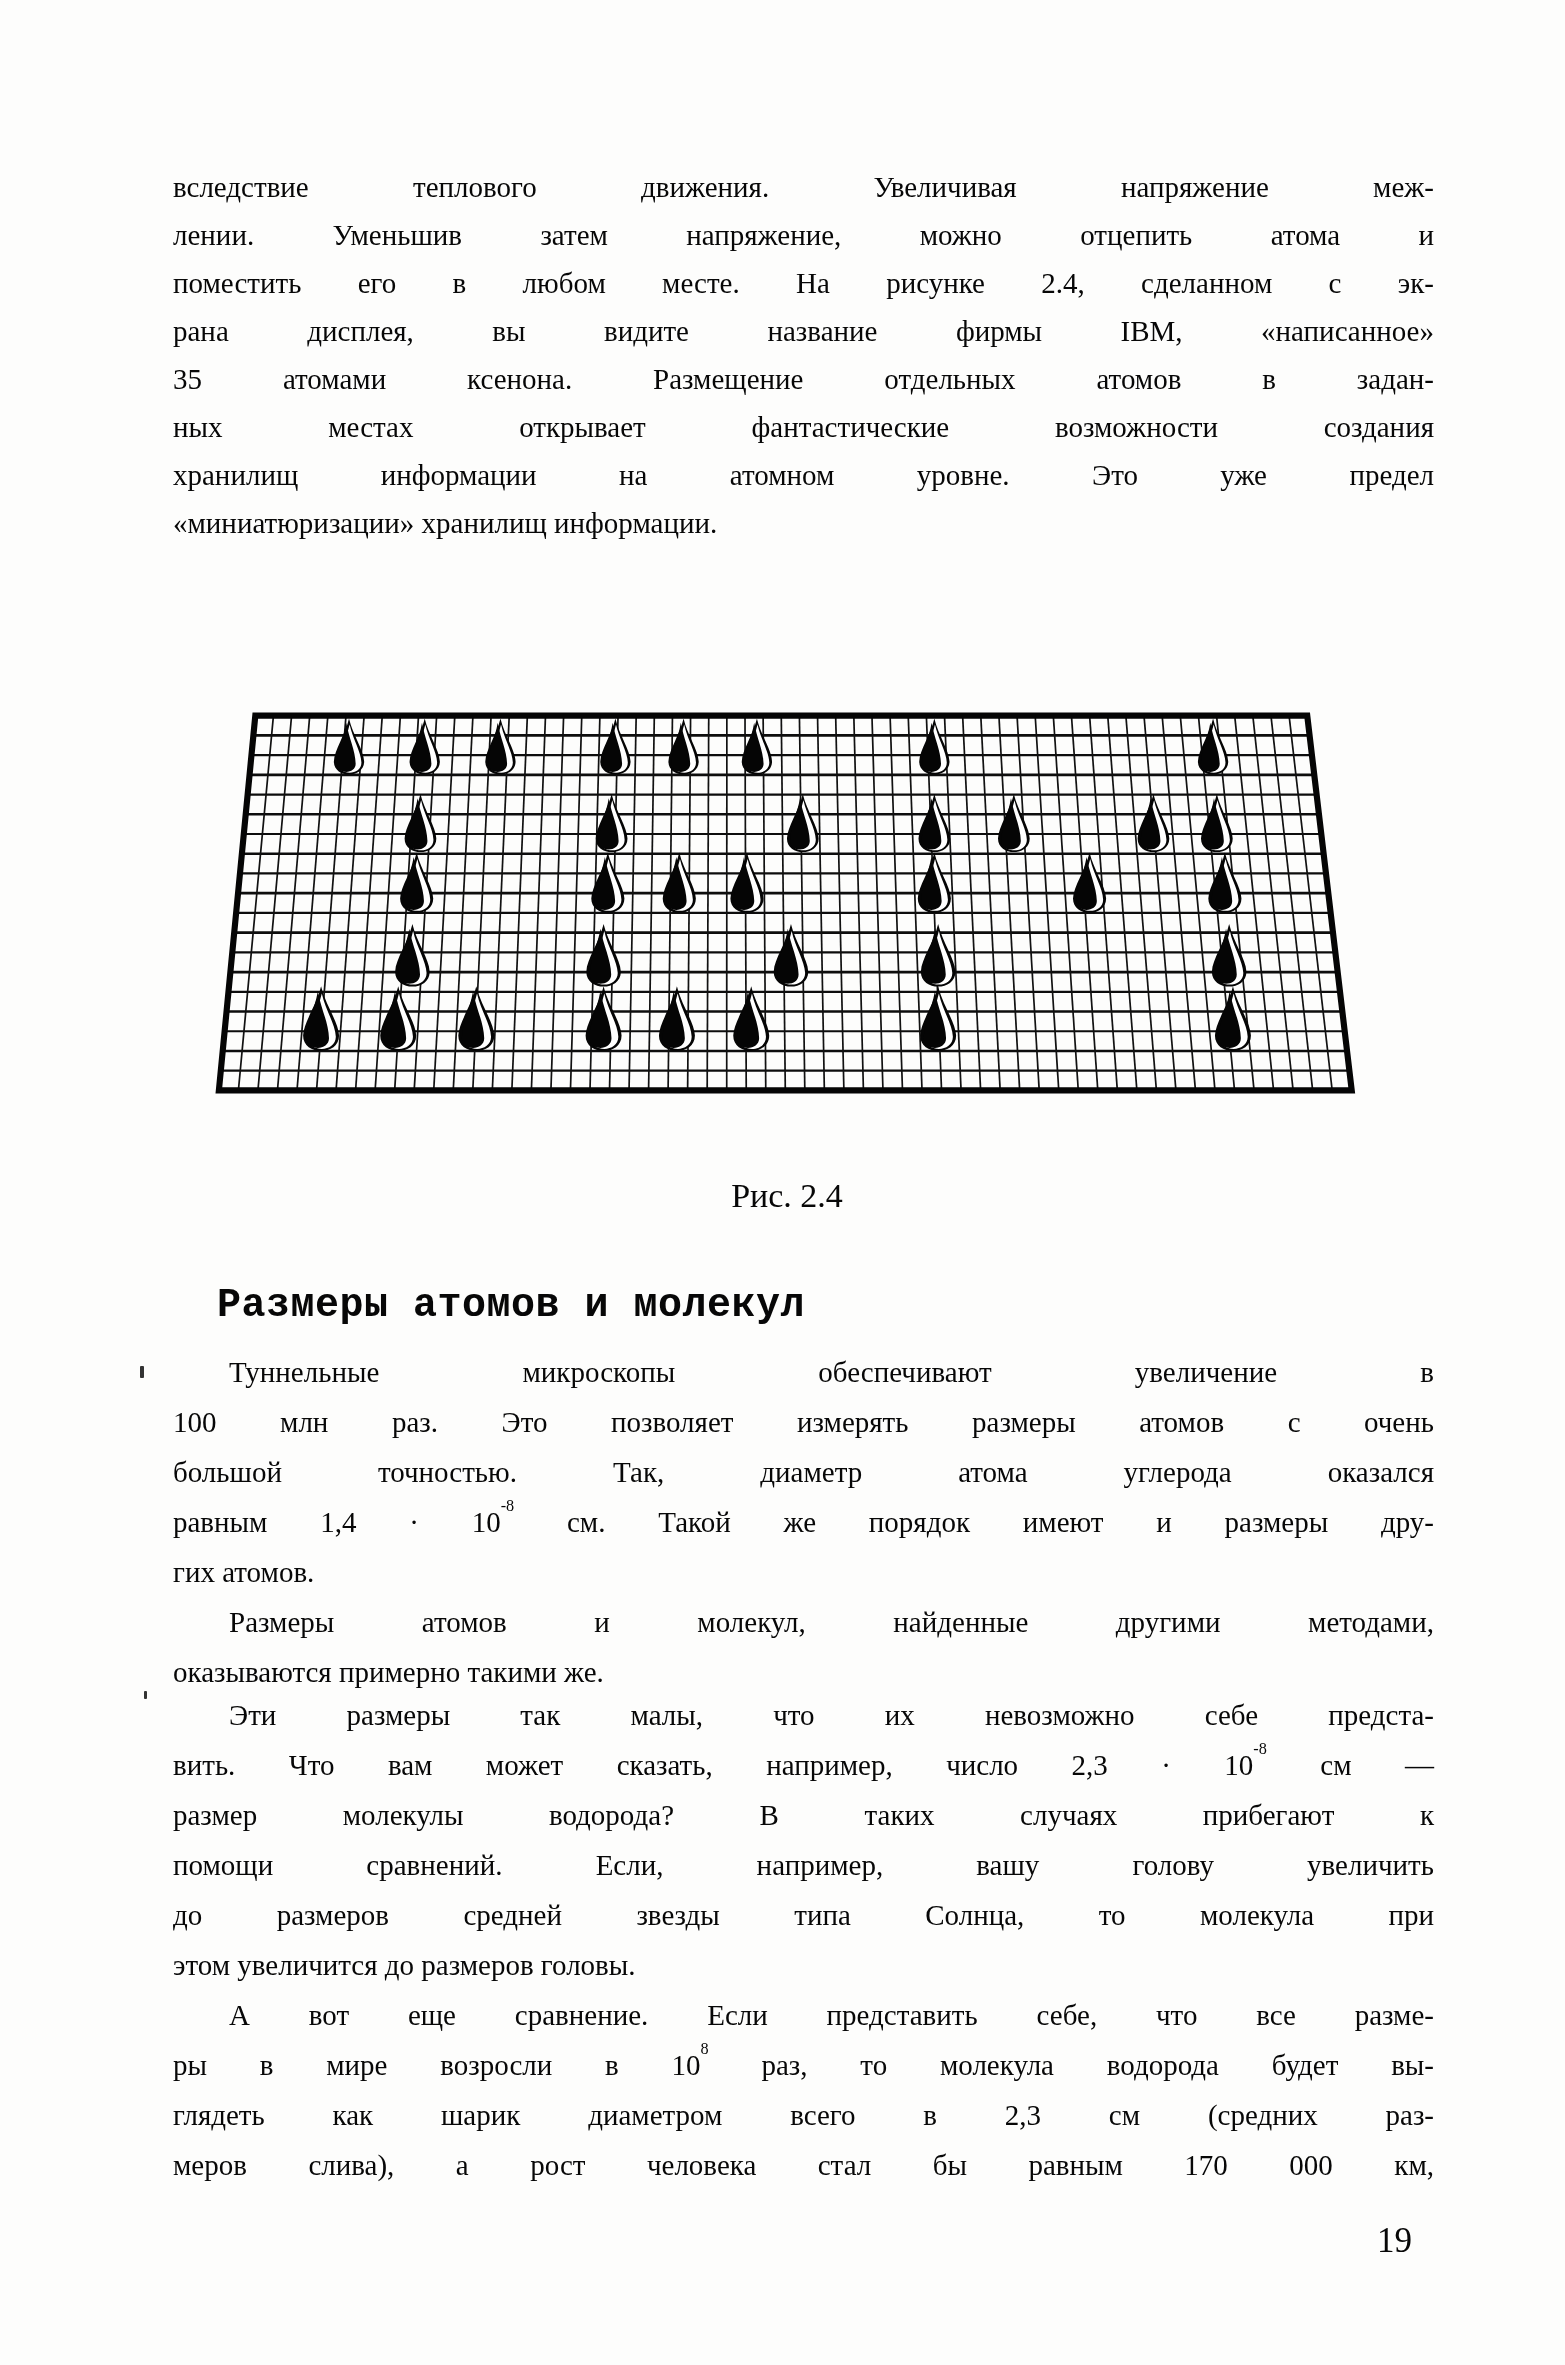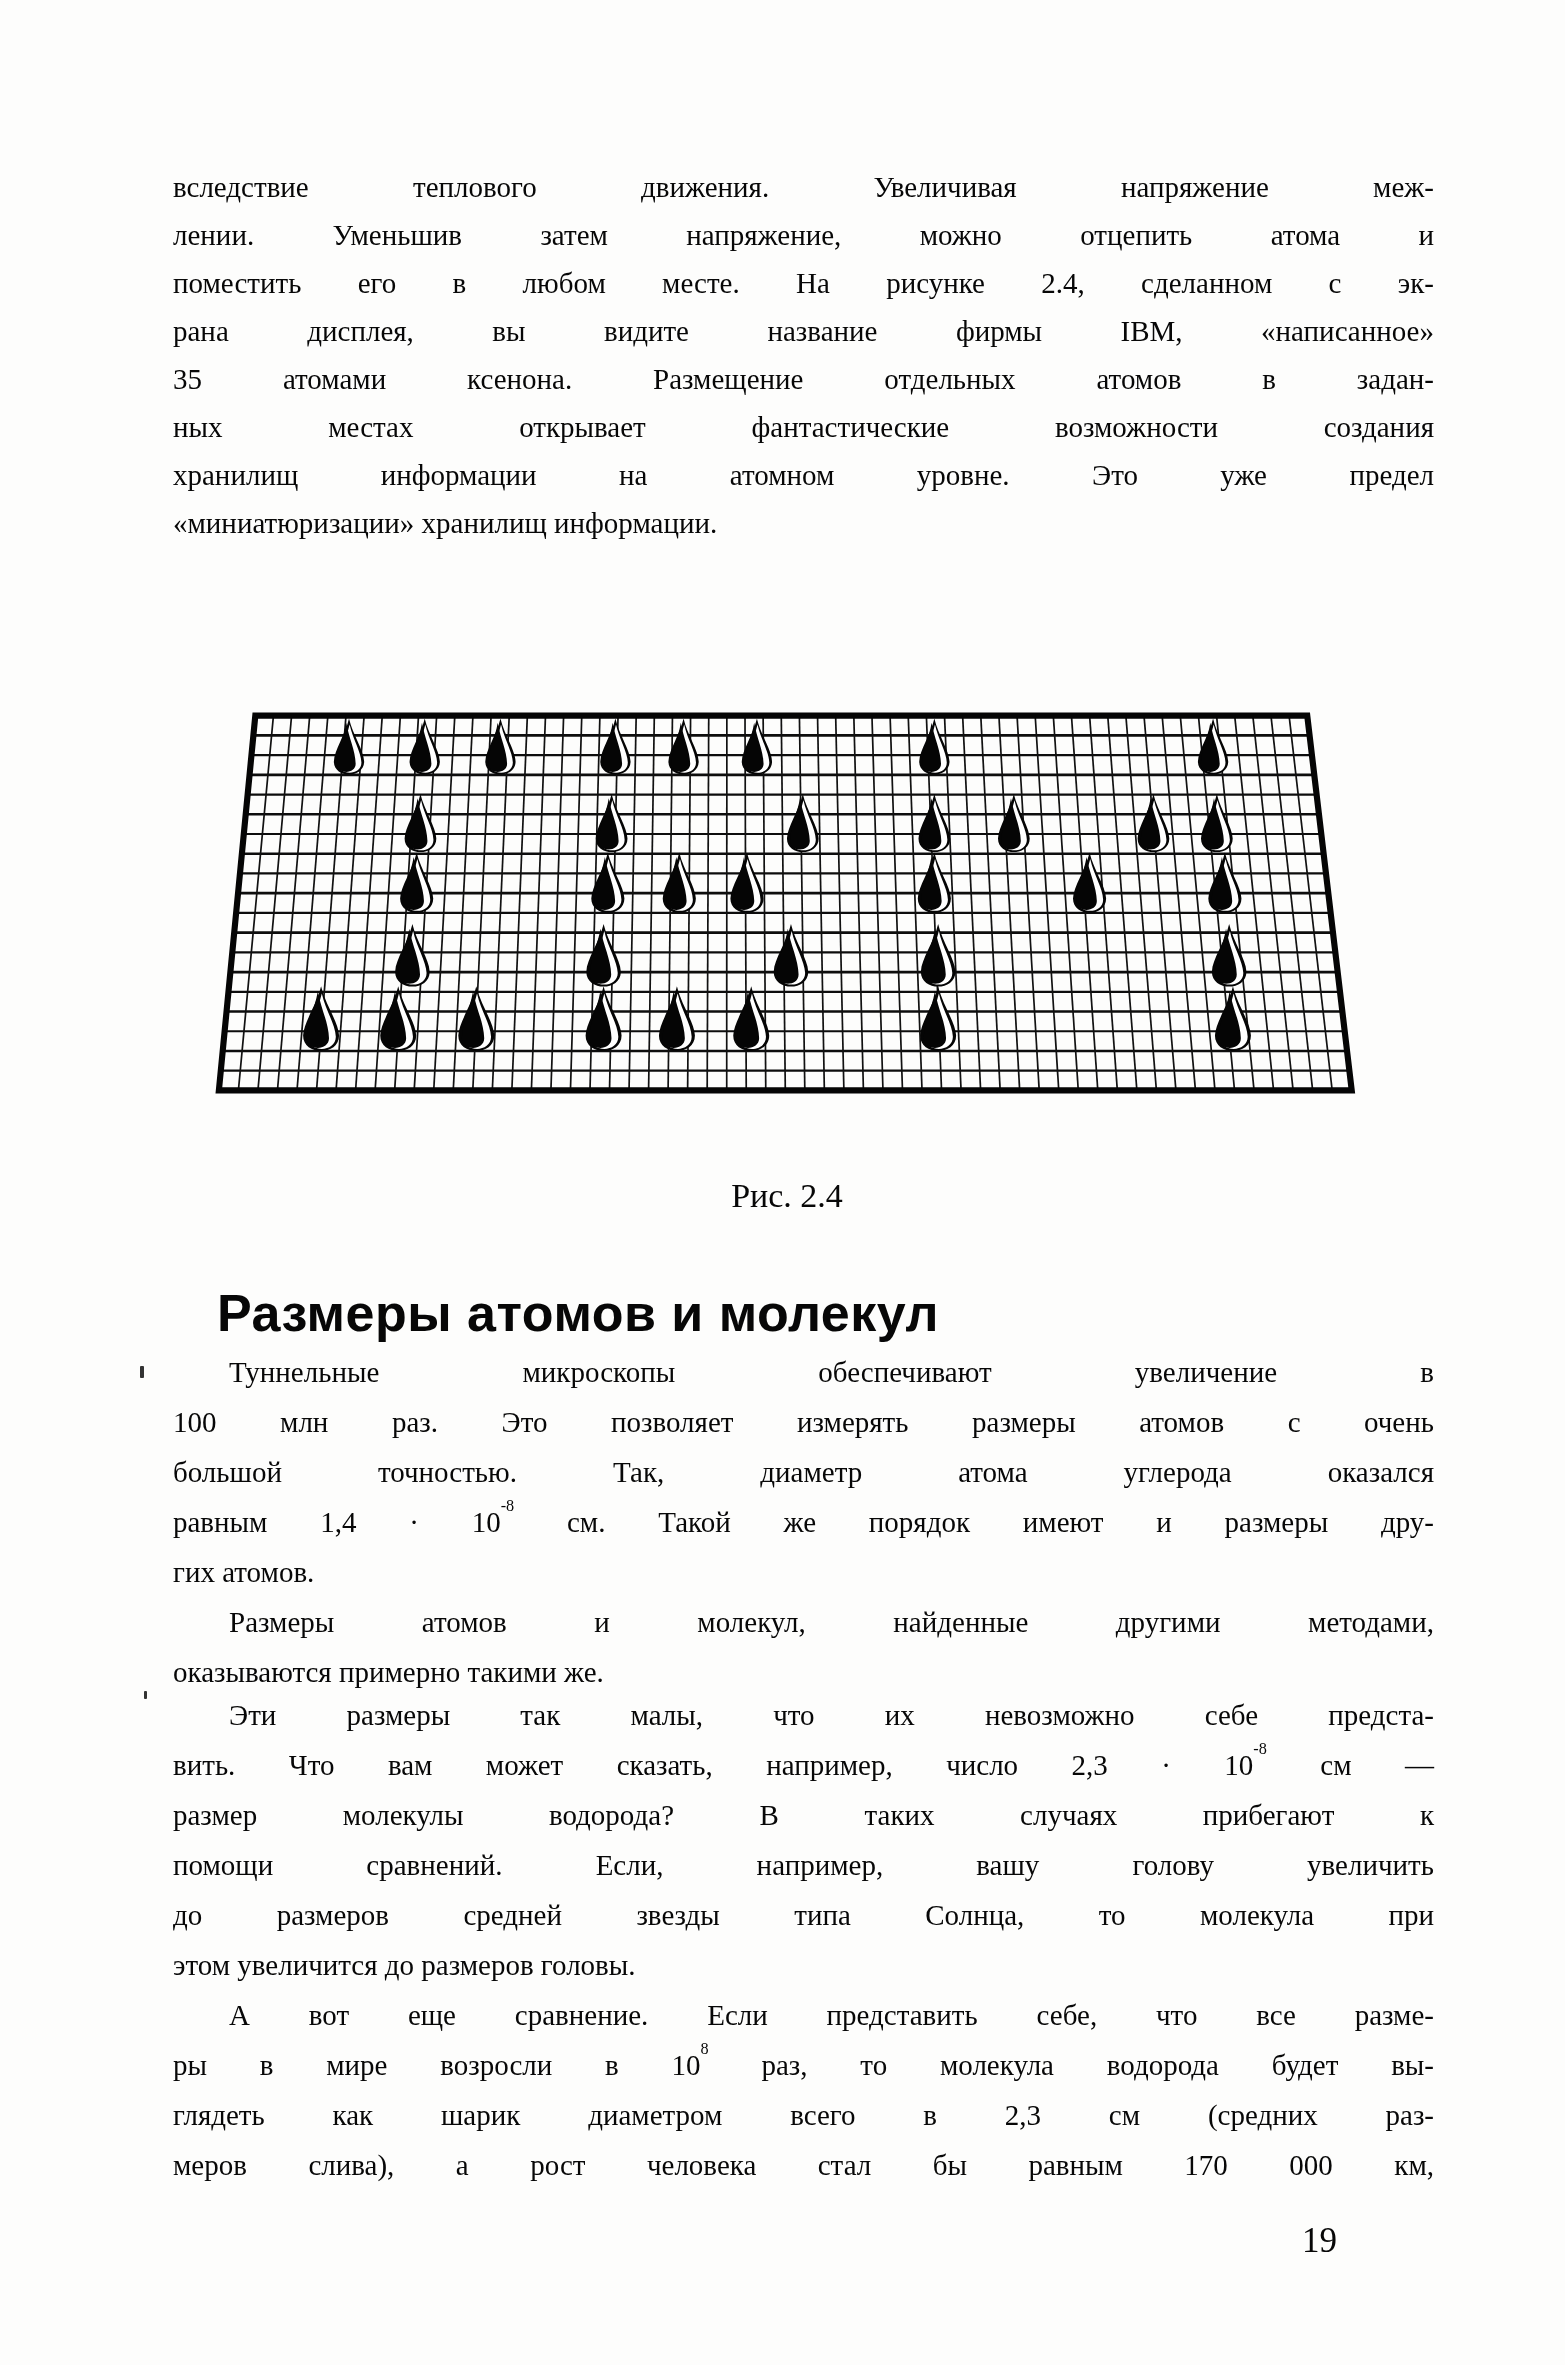--- a/index.html
+++ b/index.html
@@ -15,23 +15,23 @@
   .p4{top:1690px;line-height:50px;}
   .p5{top:1990px;line-height:50px;}
   .line{text-align:justify;text-align-last:justify;}
   .line.last{text-align-last:left;}
   .line.ind{text-indent:56px;}
   sup{font-size:56%;line-height:0;position:relative;top:-0.62em;letter-spacing:0;}
   .figure{position:absolute;left:199px;top:700px;width:1183px;height:407px;}
   .figure svg{width:100%;height:100%;display:block;}
   .caption{position:absolute;left:787px;top:1177px;transform:translateX(-50%);
     font-size:34px;white-space:nowrap;}
-  .heading{position:absolute;left:217px;top:1283px;font-family:Liberation Sans, sans-serif;
-    font-weight:bold;font-size:52px;white-space:nowrap;letter-spacing:0.5px;}
-  .pageno{position:absolute;left:1302px;top:2221px;width:142px;font-size:35px;}
+  .heading{position:absolute;left:217px;top:1283px;font-family:Liberation Mono, monospace;
+    font-weight:bold;font-size:40px;white-space:nowrap;letter-spacing:0.5px;}
+  .pageno{position:absolute;left:1270px;top:2221px;width:142px;text-align:right;font-size:35px;}
   .speck{position:absolute;background:#333;border-radius:0.9px;}
   .speck.s1{left:140px;top:1366px;width:4.3px;height:12.3px;}
   .speck.s2{left:144px;top:1691px;width:2.8px;height:7.6px;}
 </style>
 </head>
 <body>
 
 <div class="page-root">
 
   <div class="para p1" id="p1">

